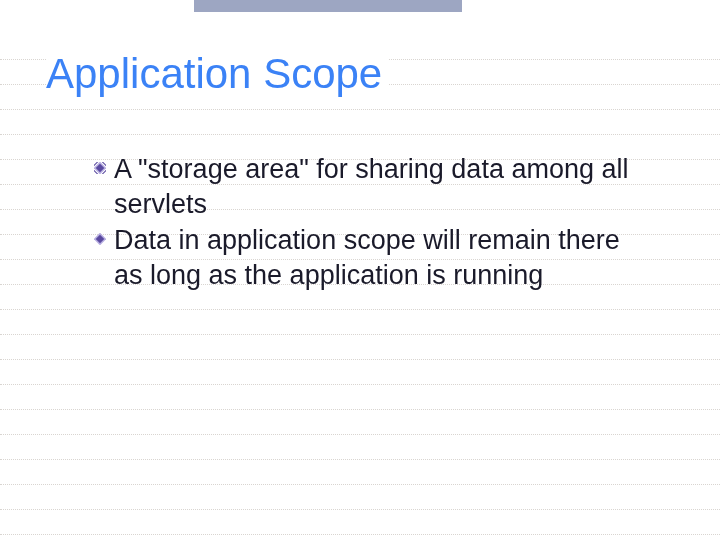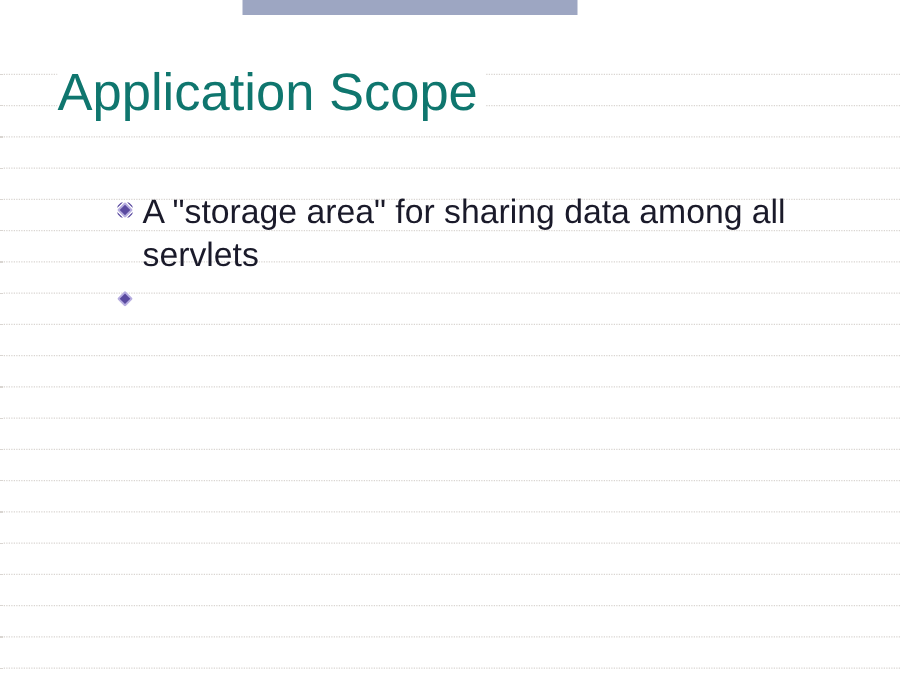--- a/index.html
+++ b/index.html
@@ -43,21 +43,21 @@
     left: 0;
     right: 0;
     height: 3px;
     background: #ffffff;
   }
   .title {
     position: absolute;
     top: 50px;
     left: 46px;
     font-size: 42px;
-    color: #0f766e;
+    color: #3b82f6;
     letter-spacing: 0px;
     background: #ffffff;
     padding-right: 6px;
   }
   .body {
     position: absolute;
     top: 152px;
     left: 94px;
     width: 560px;
     font-size: 27px;
@@ -134,17 +134,18 @@
         </span>
         <span class="li-text">A "storage area" for sharing data among all servlets</span>
       </li>
       <li>
         <span class="bullet">
           <svg width="12" height="12" viewBox="0 0 12 12">
             <rect x="1.5" y="1.5" width="9" height="9" fill="#b7aee0" transform="rotate(45 6 6)"></rect>
             <rect x="3" y="3" width="6" height="6" fill="#5a4aa0" transform="rotate(45 6 6)"></rect>
           </svg>
         </span>
+        <span class="li-text">Data in application scope will remain there as long as the application is running</span>
       </li>
     </ul>
   </div>
 
 </div>
 
 </body></html>

